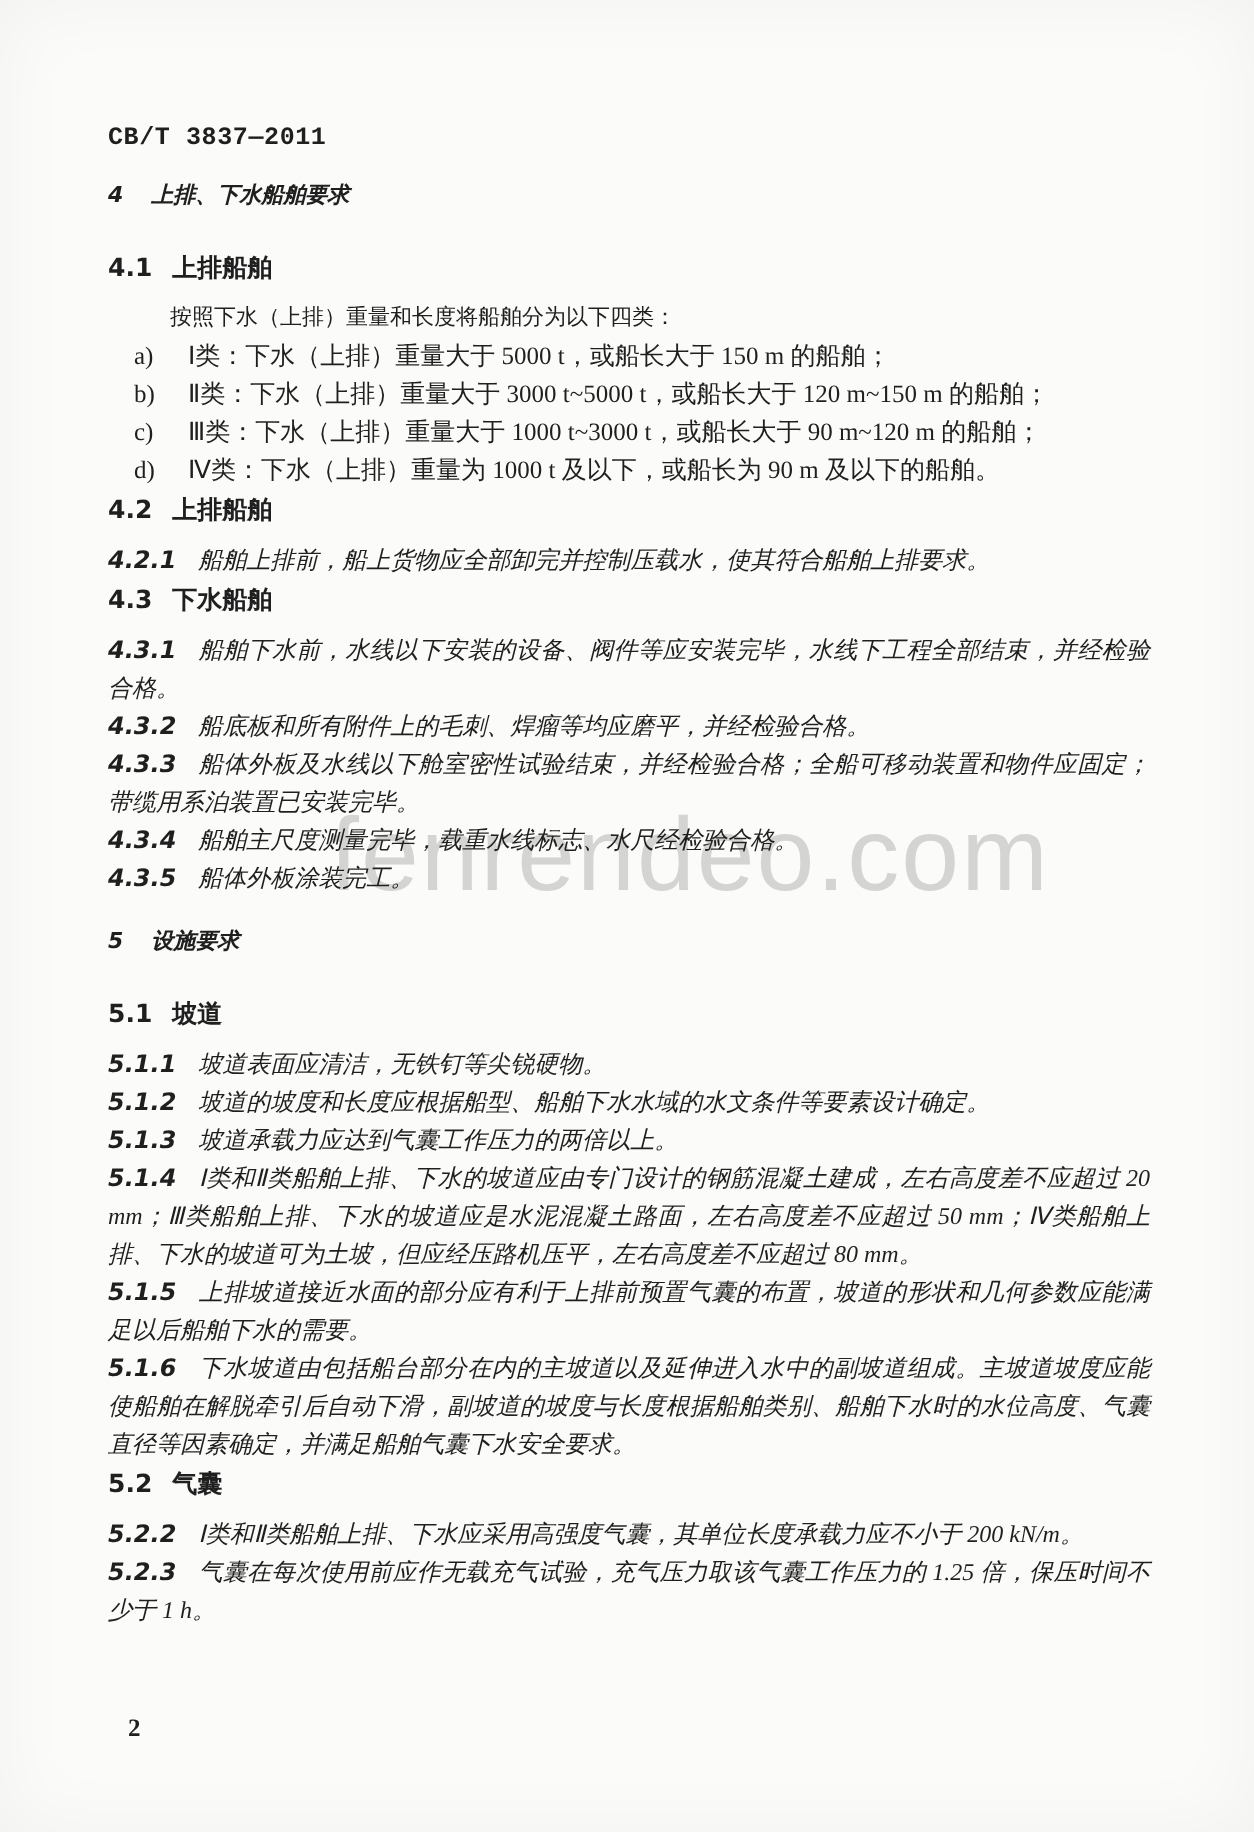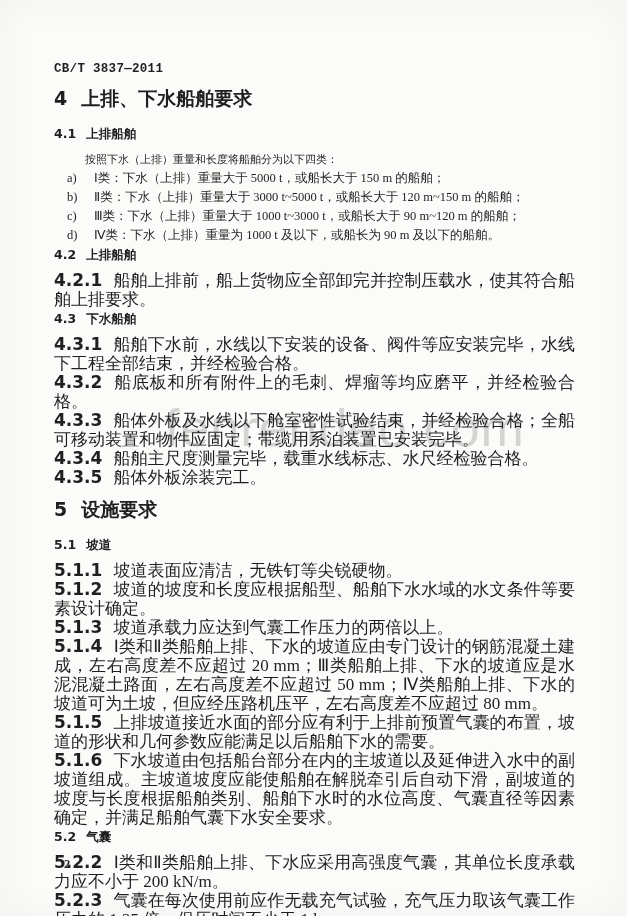--- a/index.html
+++ b/index.html
@@ -40,23 +40,24 @@
     font-family: Liberation Mono, monospace;
     font-weight: bold;
     font-size: 12.5px;
     line-height: 14px;
     letter-spacing: 0.3px;
     margin-bottom: 0;
   }
   .h1 {
     font-family: "DejaVu Sans", sans-serif;
     font-weight: bold;
-    font-size: 19px;
+    font-size: 11px;
     line-height: 16px;
     margin: 14px 0 20px 0;
+    font-style: italic;
   }
   .h1 .num { margin-right: 14px; }
   .h2 {
     font-family: "DejaVu Sans", sans-serif;
     font-weight: bold;
     font-size: 12.5px;
     line-height: 15px;
     margin: 2px 0 9px 0;
   }
   .h2 .num { margin-right: 10px; }
@@ -71,23 +72,24 @@
     padding-left: 13px;
     font-size: 12.5px;
     line-height: 19px;
   }
   .li-label {
     width: 27px;
     flex-shrink: 0;
   }
   .clause {
     margin: 0;
-    font-size: 17px;
+    font-size: 12px;
     line-height: 19px;
     text-align: justify;
+    font-style: italic;
   }
   .clause .num {
     font-family: "DejaVu Sans", sans-serif;
     font-weight: bold;
     margin-right: 11px;
     white-space: nowrap;
   }
   .page-number {
     position: absolute;
     left: 64px;

